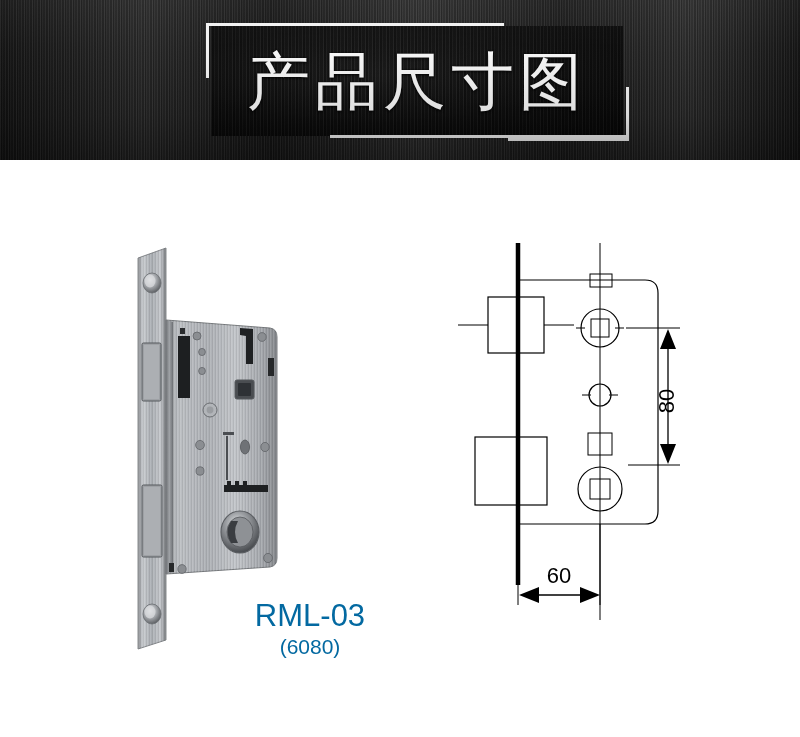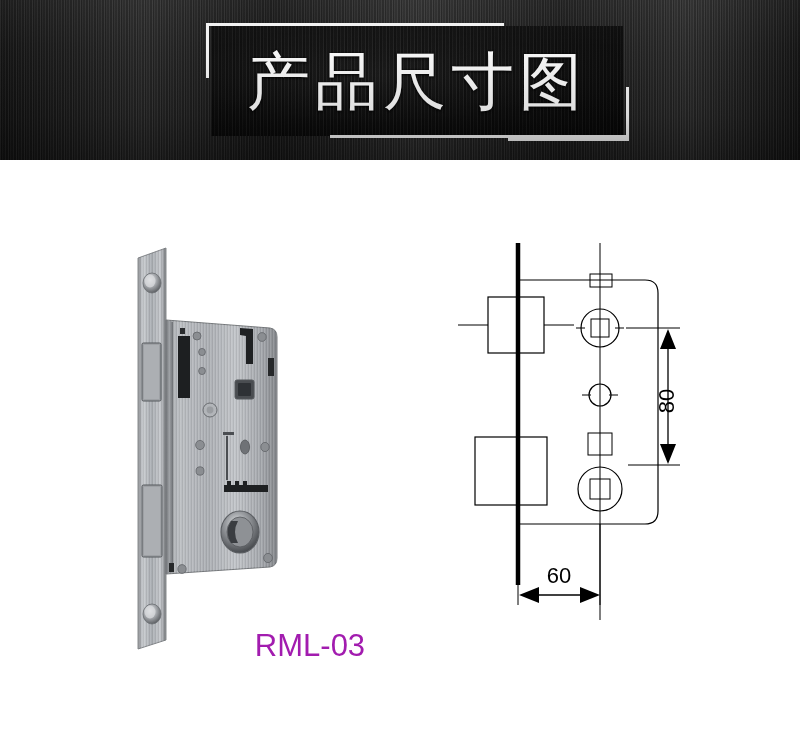--- a/index.html
+++ b/index.html
@@ -122,22 +122,21 @@
   #photo-wrap {
     position: absolute;
     left: 120px; top: 80px;
     width: 180px; height: 420px;
   }
   #product-label {
     position: absolute;
     left: 190px; top: 440px;
     width: 240px;
     text-align: center;
-    color: #a21caf;
-    margin-top: 30px;
+    color: #0369a1;
   }
   #product-model {
     font-size: 31px;
     font-family: "Liberation Sans", sans-serif;
     letter-spacing: 0px;
     line-height: 1.05;
   }
   #product-size {
     font-size: 21px;
     font-family: "Liberation Sans", sans-serif;
@@ -265,20 +264,21 @@
 
         <ellipse cx="148" cy="318" rx="4.4" ry="4.6" fill="#8b8e92" stroke="#5a5d61" stroke-width="0.7"></ellipse>
         <ellipse cx="62" cy="329" rx="4.2" ry="4.4" fill="#8b8e92" stroke="#5a5d61" stroke-width="0.7"></ellipse>
         <rect x="49" y="323" width="5" height="9" fill="#26282a"></rect>
       </g>
     </svg>
   </div>
 
   <div id="product-label">
     <div id="product-model">RML-03</div>
+    <div id="product-size">(6080)</div>
   </div>
 
   <div id="drawing-wrap">
     <svg width="270" height="420" viewBox="0 0 270 420">
       <g fill="none" stroke="#000000" stroke-width="1.2">
 
         <path d="M78,55 L205,55 Q218,55 218,68 L218,286 Q218,299 205,299 L78,299"></path>
 
         <line x1="78" y1="18" x2="78" y2="360" stroke="#000000" stroke-width="4.5"></line>
 

